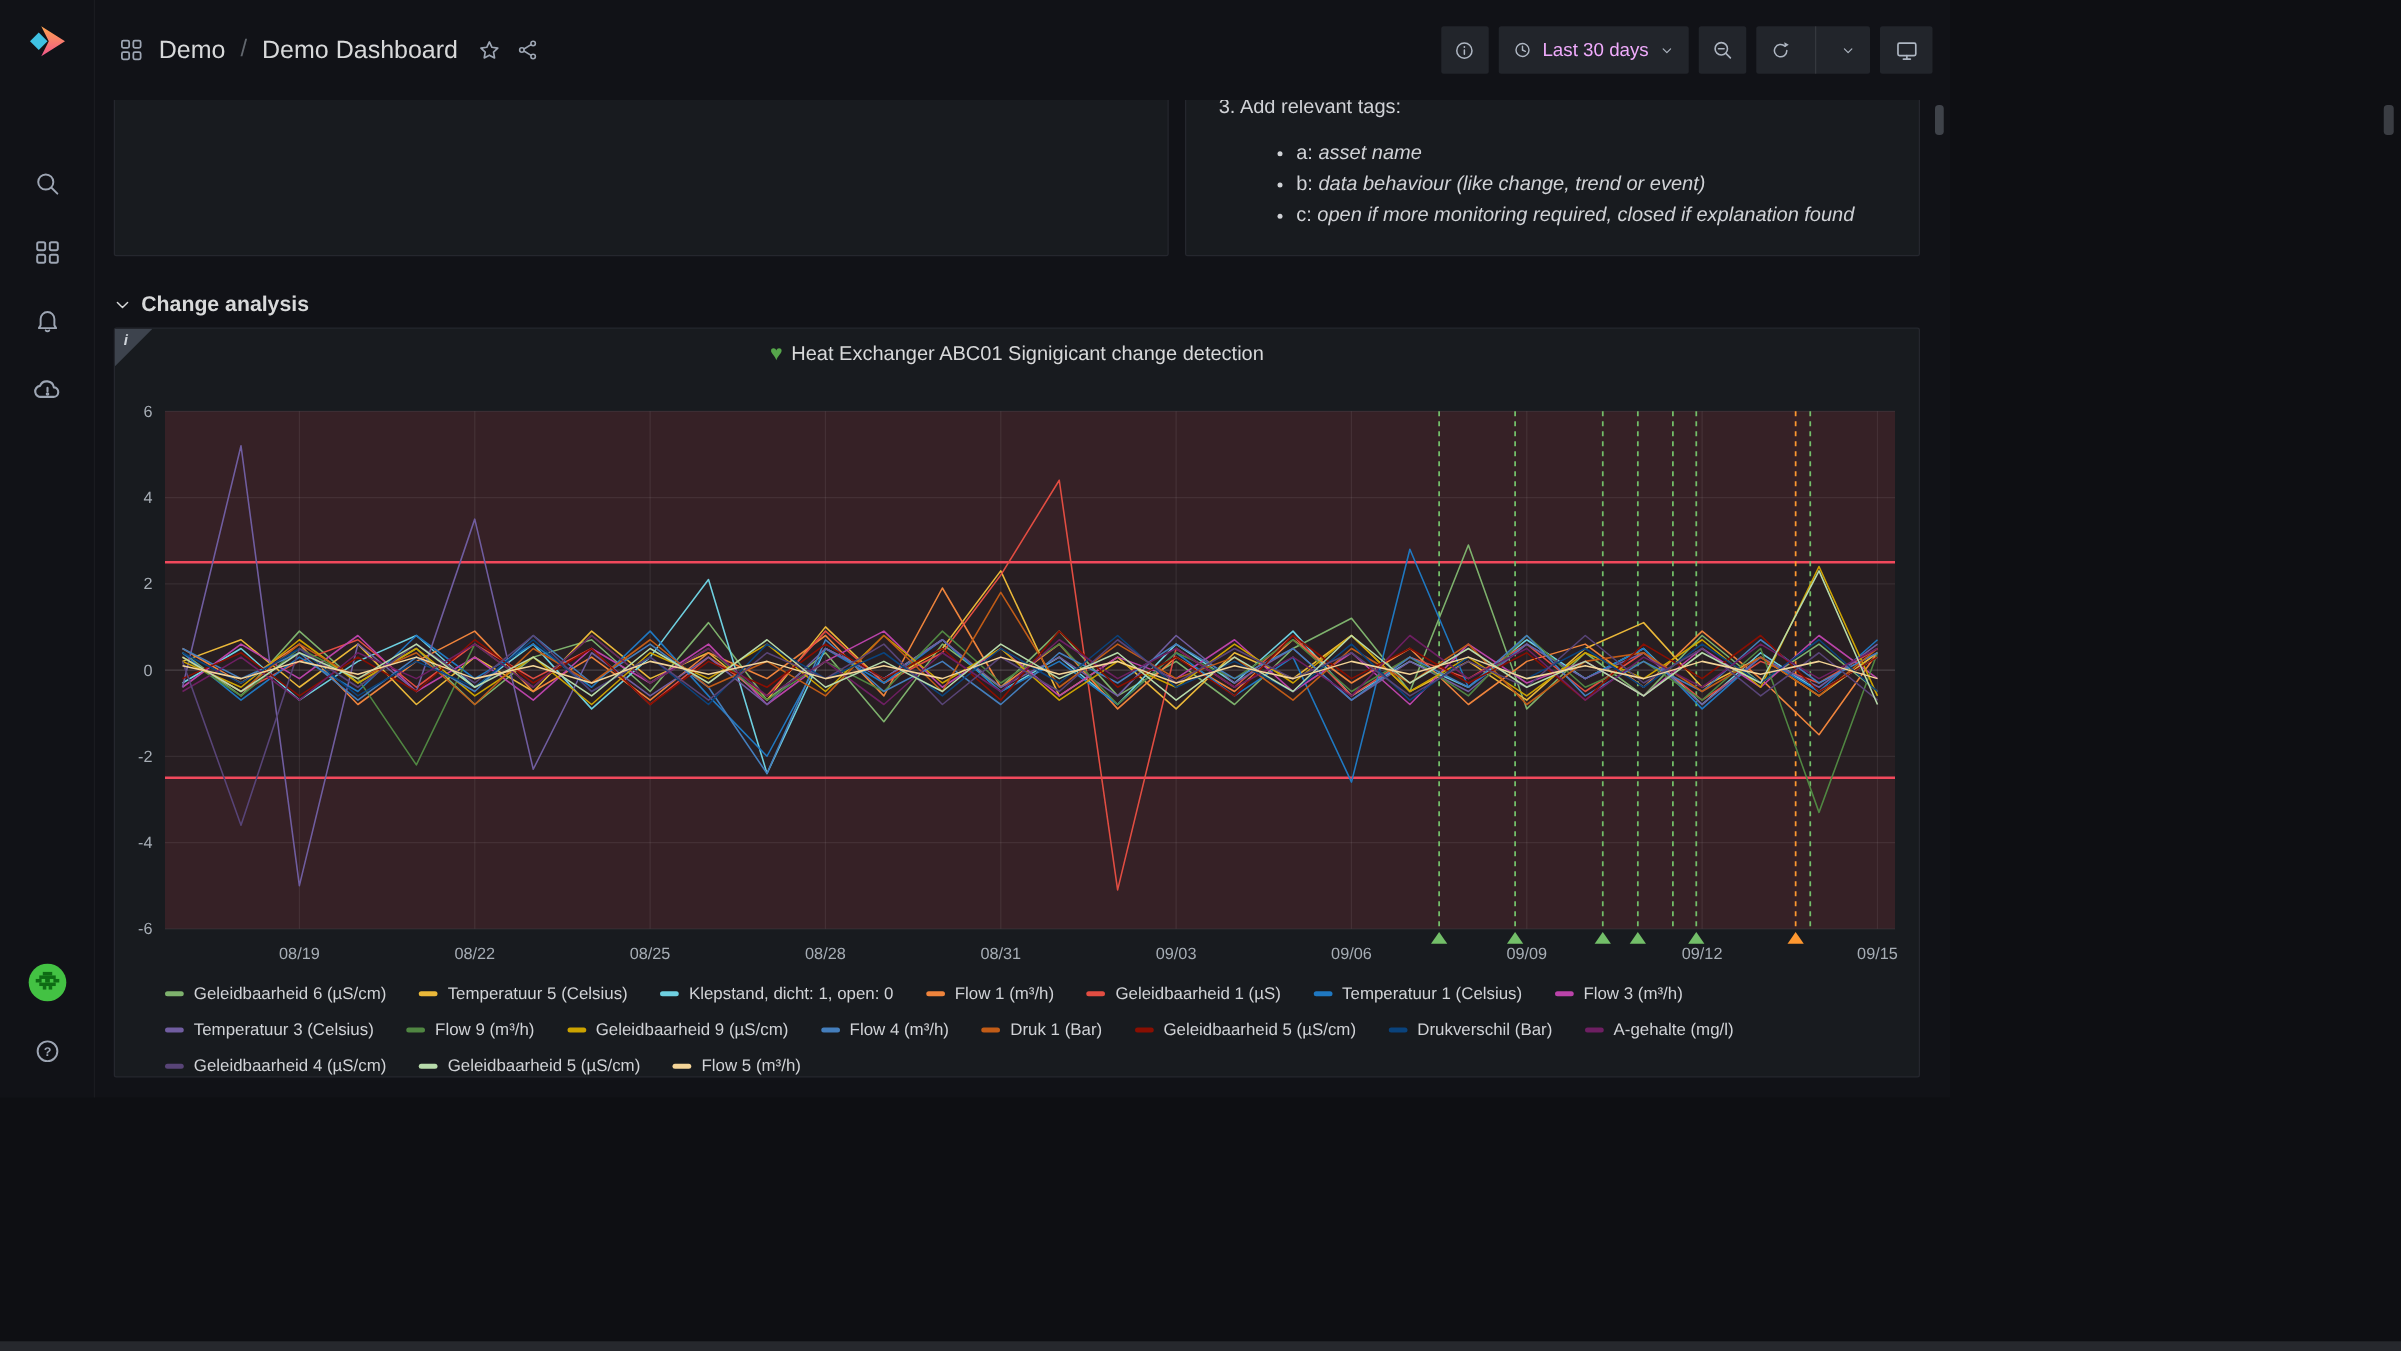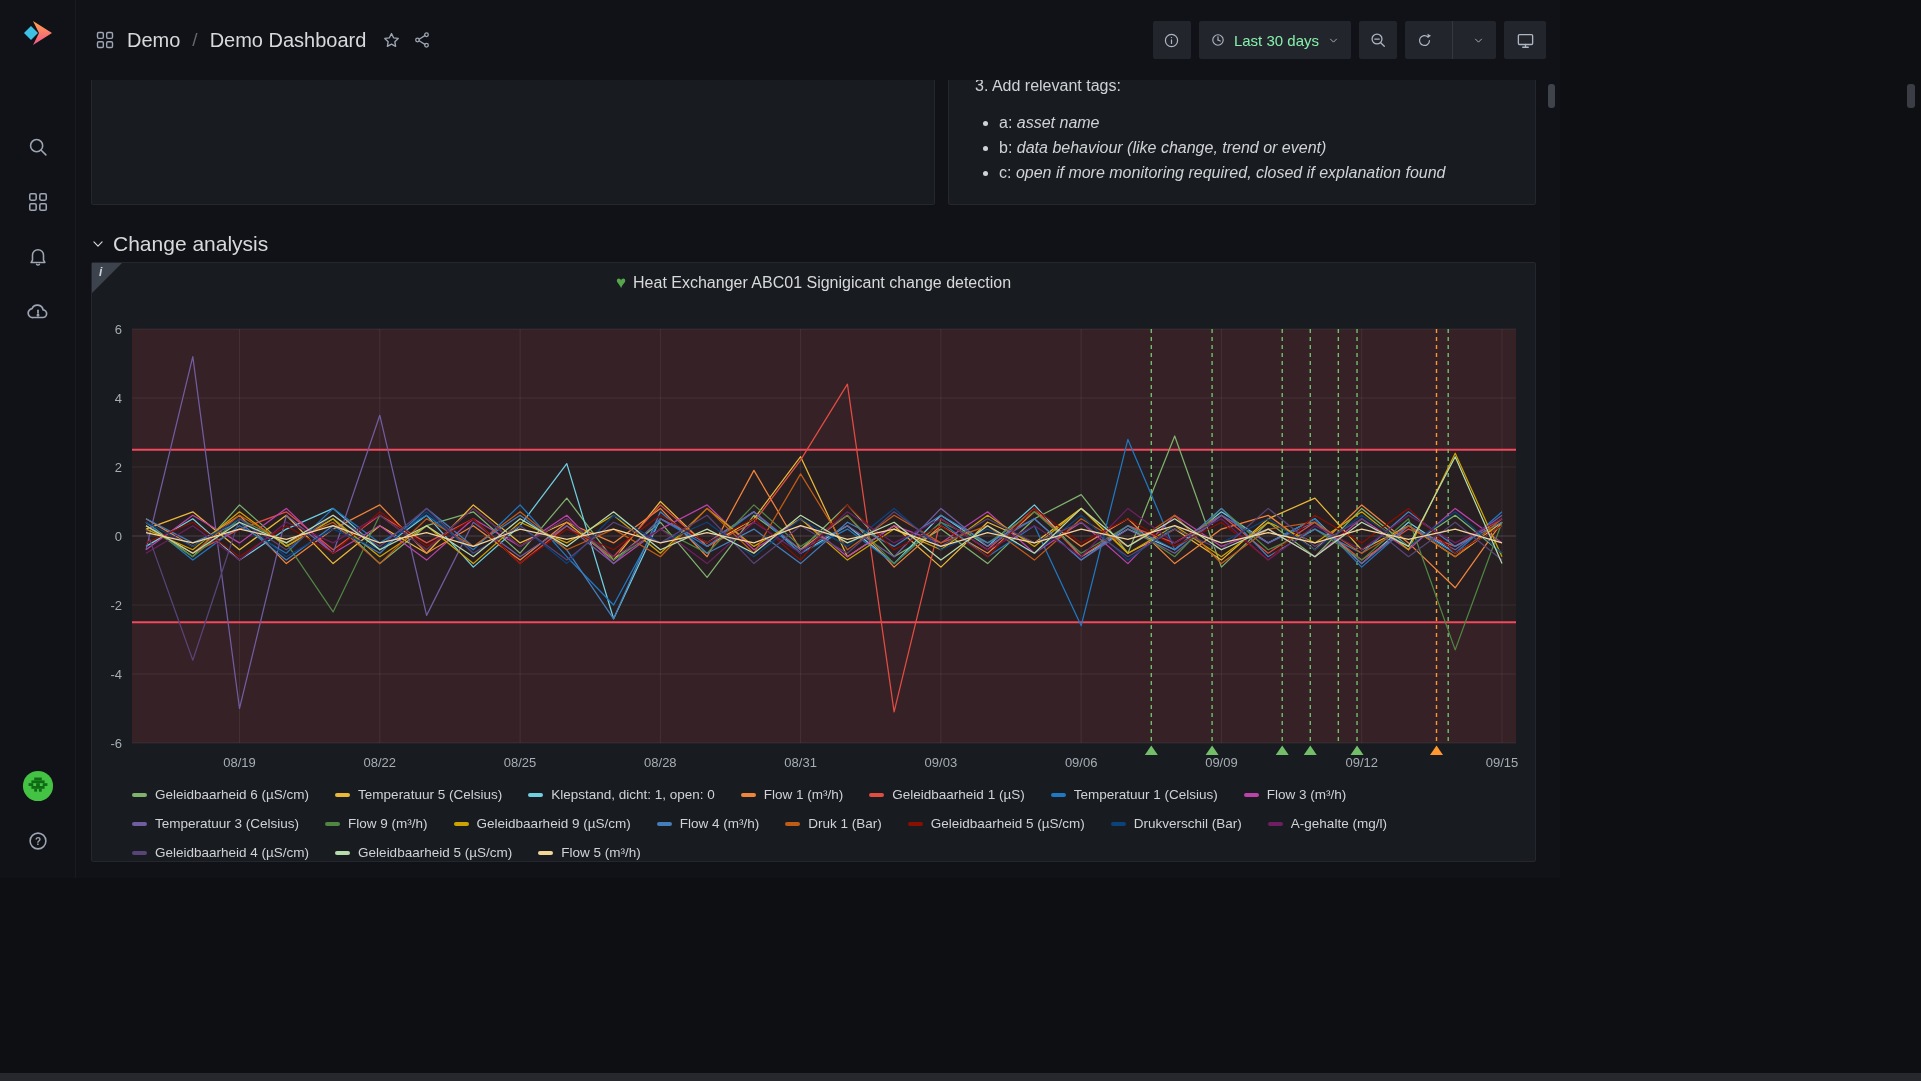--- a/index.html
+++ b/index.html
@@ -21,39 +21,39 @@
 
   
   .topbar{position:absolute;left:75px;top:0;width:1485px;height:80px;display:flex;}
   .breadcrumb{display:flex;align-items:center;gap:12px;margin-left:20px;font-size:20px;color:#d8d9da;}
   .crumb{cursor:pointer;}
   .crumb-sep{color:#62676e;font-size:19px;}
   .tb-icon{display:flex;align-items:center;color:#9DA5B3;cursor:pointer;}
   .tb-icon svg{stroke:#9DA5B3;fill:none;stroke-width:1.7;stroke-linecap:round;stroke-linejoin:round;}
   .topbar-right{position:absolute;right:14px;top:21px;display:flex;align-items:center;gap:8px;}
   .tb-btn{height:38px;background:#22252b;border-radius:2px;display:flex;align-items:center;
-          justify-content:center;color:#86efac;cursor:pointer;padding:0 11px;font-size:15px;gap:8px;}
+          justify-content:center;color:#f0abfc;cursor:pointer;padding:0 11px;font-size:15px;gap:8px;}
   .tb-btn svg{stroke:#aeb6c2;fill:none;stroke-width:1.7;stroke-linecap:round;stroke-linejoin:round;}
   .split{padding:0;}
   .split .seg{height:38px;display:flex;align-items:center;padding:0 11px;}
   .split .divider{width:1px;height:38px;background:rgba(255,255,255,0.09);}
 
   
   .dash{position:absolute;left:75px;top:80px;width:1481px;height:798px;overflow:hidden;}
   .panel{position:absolute;background:#181b1f;border:1px solid #25272e;border-radius:2px;box-sizing:border-box;}
   .panel-empty{left:16px;top:-175px;width:844px;height:300px;}
   .panel-notes{left:873px;top:-175px;width:588px;height:300px;overflow:hidden;}
   .notes-content{position:absolute;top:167px;left:26px;right:22px;font-size:16px;line-height:25px;color:#d0d2d6;}
   .notes-content .ital{font-style:italic;}
   .notes-content ul{margin:12px 0 0 0;padding-left:24px;}
-  .notes-content li{line-height:25px;}
+  .notes-content li{line-height:25px;margin-left:38px;}
   .notes-content li::marker{color:#d0d2d6;}
 
   .section-row{position:absolute;left:16px;top:148px;height:32px;display:flex;align-items:center;gap:8px;
-               color:#d8d9da;font-weight:400;font-size:21px;cursor:pointer;}
+               color:#d8d9da;font-weight:700;font-size:17px;cursor:pointer;}
   .section-row svg{stroke:#d8d9da;fill:none;stroke-width:2;stroke-linecap:round;stroke-linejoin:round;}
 
   .panel-main{left:16px;top:182px;width:1445px;height:600px;}
   .panel-title{position:absolute;top:10px;left:0;right:0;text-align:center;font-size:16px;font-weight:500;
                color:#d8d9da;cursor:pointer;}
   .heart{color:#56A64B;font-size:17px;margin-right:7px;}
   .corner-wrap{position:absolute;top:0;left:0;width:30px;height:30px;overflow:hidden;cursor:pointer;}
   .corner-tri{width:0;height:0;border-top:30px solid #3d434d;border-right:30px solid transparent;}
   .corner-i{position:absolute;top:2px;left:7px;font-size:12px;font-style:italic;font-weight:700;color:#cfd4da;}
   .chart-svg{position:absolute;left:6px;top:40px;width:1433px;height:480px;}

